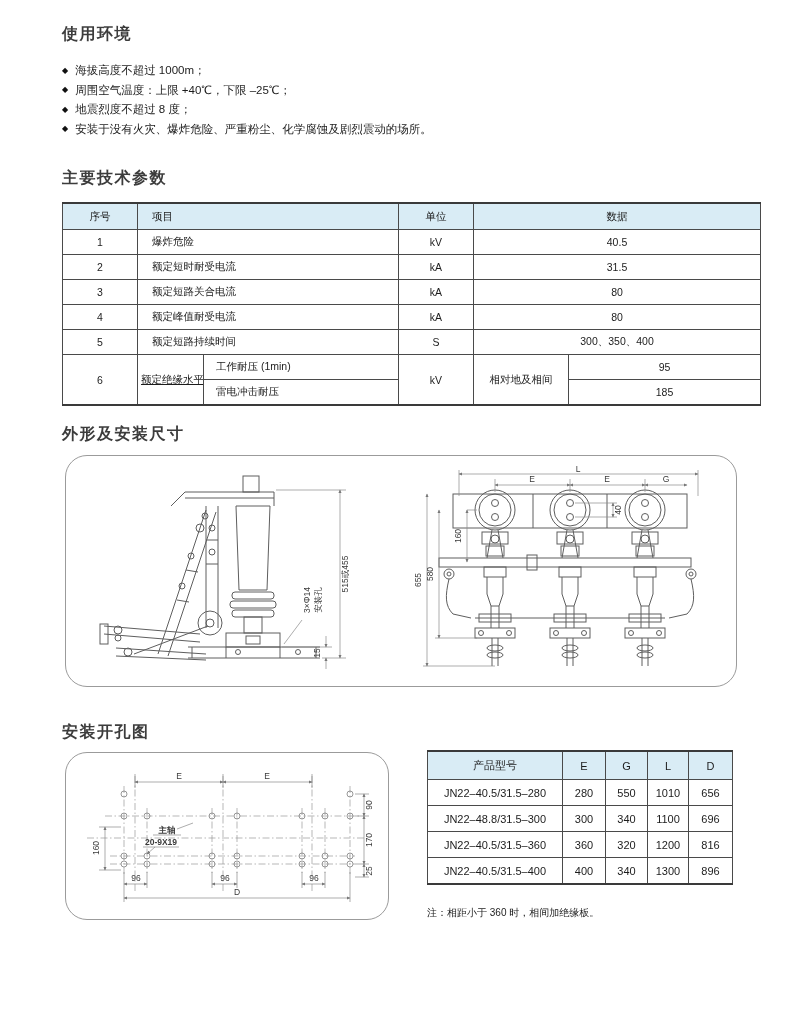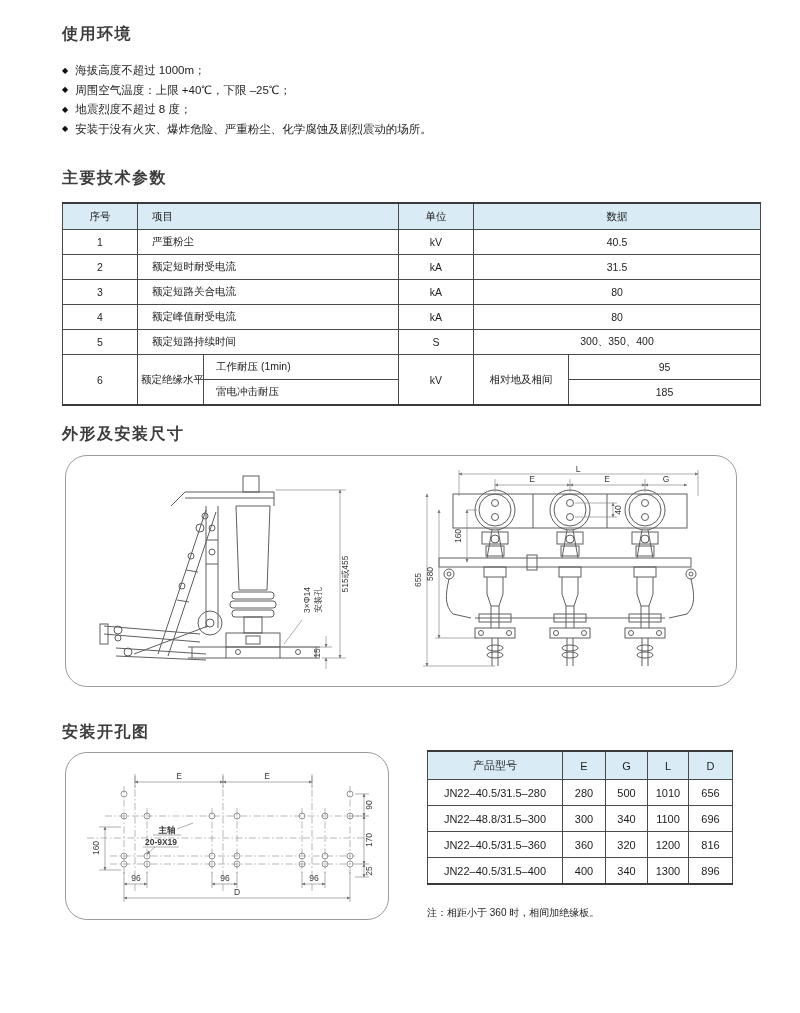--- a/index.html
+++ b/index.html
@@ -16,21 +16,21 @@
   .bullet { display:flex; align-items:center; height:19.5px; font-size:11.5px; color:#1c1c1c; }
   .bullet .dot { font-size:8px; margin-right:7px; color:#111; line-height:1; }
   
   table { border-collapse:collapse; table-layout:fixed; }
   .t1 { position:absolute; left:62px; top:202px; width:698px; font-size:10.5px; color:#1c1c1c;
         border-top:2px solid #3a3a3a; border-bottom:2px solid #3a3a3a; }
   .t1 th, .t1 td { border:1px solid #4a4a4a; text-align:center; padding:0; height:24px;
         font-weight:normal; white-space:nowrap; overflow:hidden; }
   .t1 thead th { background:#d9ecf5; height:25px; }
   .t1 .al  { text-align:left; padding-left:14px; }
-  .t1 .al2 { text-align:right; padding-left:3px; }
+  .t1 .al2 { text-align:right; padding-left:3px;text-decoration:underline; }
   .t2 { position:absolute; left:427px; top:750px; width:305px; font-size:11px; color:#1c1c1c;
         border-top:2px solid #3a3a3a; border-bottom:2px solid #3a3a3a; }
   .t2 th, .t2 td { border:1px solid #4a4a4a; text-align:center; padding:0; height:25px;
         font-weight:normal; white-space:nowrap; overflow:hidden; }
   .t2 thead th { background:#d9ecf5; height:27px; }
   .note { position:absolute; left:427px; top:906px; font-size:10px; color:#1c1c1c; }
   
   .obox { position:absolute; border:1px solid #9b9b9b; border-radius:22px; background:#fff; }
   .draw { position:absolute; }
   .part { stroke:#5e5e5e; fill:none; stroke-width:1; }
@@ -80,21 +80,21 @@
       <tr>
         <th>序号</th>
         <th colspan="2" class="al">项目</th>
         <th>单位</th>
         <th colspan="2">数据</th>
       </tr>
     </thead>
     <tbody>
       <tr>
         <td>1</td>
-        <td colspan="2" class="al">严重粉尘</td>
+        <td colspan="2" class="al">爆炸危险</td>
         <td>kV</td>
         <td colspan="2">40.5</td>
       </tr>
       <tr>
         <td>2</td>
         <td colspan="2" class="al">额定短时耐受电流</td>
         <td>kA</td>
         <td colspan="2">31.5</td>
       </tr>
       <tr>
@@ -386,21 +386,21 @@
         <th>E</th>
         <th>G</th>
         <th>L</th>
         <th>D</th>
       </tr>
     </thead>
     <tbody>
       <tr>
         <td>JN22–40.5/31.5–280</td>
         <td>280</td>
-        <td>500</td>
+        <td>550</td>
         <td>1010</td>
         <td>656</td>
       </tr>
       <tr>
         <td>JN22–48.8/31.5–300</td>
         <td>300</td>
         <td>340</td>
         <td>1100</td>
         <td>696</td>
       </tr>

